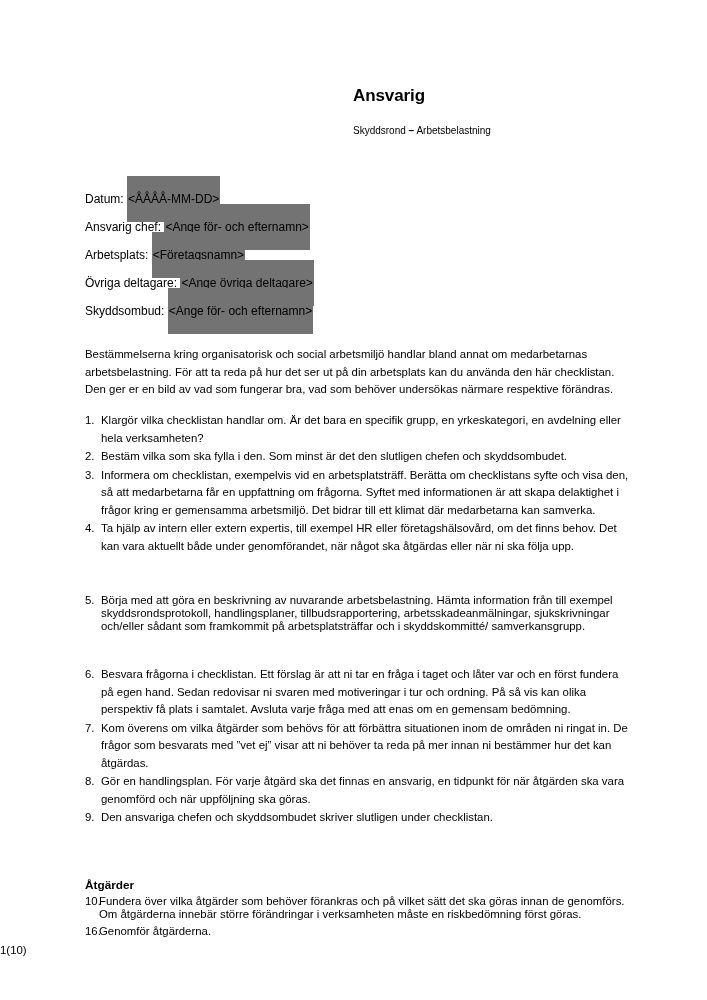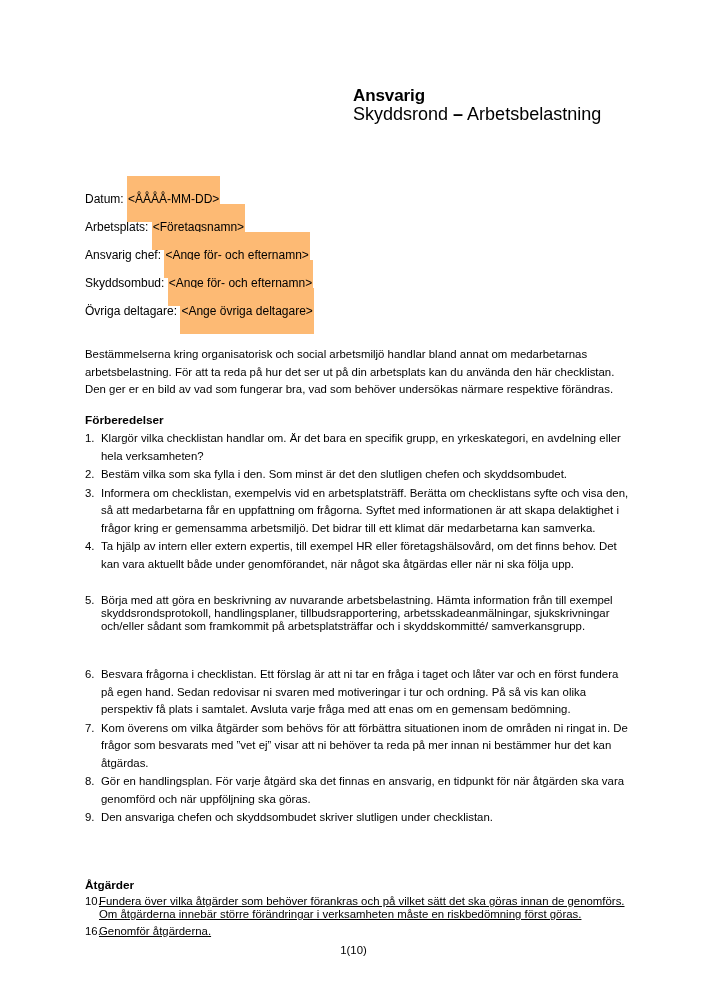--- a/index.html
+++ b/index.html
@@ -2,40 +2,40 @@
 <html><head>
 <meta charset="utf-8">
 <style>
   html, body { margin: 0; padding: 0; background: #ffffff; }
   body { width: 707px; height: 1000px; position: relative; overflow: hidden;
          font-family: "Liberation Sans", sans-serif; color: #000; }
   .page { position: absolute; left: 0; top: 0; width: 707px; height: 1000px; background: #fff; }
 
   .title-block { position: absolute; left: 353px; top: 86px; }
   .doc-title { font-size: 17px; font-weight: bold; line-height: 20px; letter-spacing: -0.1px; }
-  .doc-subtitle { font-size: 18px; line-height: 16px; margin-top: 0px; }
+  .doc-subtitle { font-size: 10px; line-height: 16px; margin-top: 17px; }
   .doc-subtitle .dash { font-weight: bold; }
 
   .fields { position: absolute; left: 85px; top: 191px; font-size: 12px; }
   .field { height: 16px; line-height: 16px; margin-bottom: 12px; white-space: nowrap; }
-  .hl { background: #fdba74; padding: 16px 1px; }
+  .hl { background: #737373; padding: 16px 1px; }
 
   .intro { position: absolute; left: 85px; top: 346px; width: 540px; font-size: 11.4px; line-height: 17.6px; }
 
   .section { position: absolute; left: 85px; width: 545px; font-size: 11.4px; }
   .section-heading { font-weight: bold; font-size: 11.8px; line-height: 16px; height: 18px; }
   ol { margin: 0; padding: 0; list-style: none; }
   li { position: relative; padding-left: 16px; }
   li .num { position: absolute; left: 0; top: 0; }
   .s1 li, .s2b li { line-height: 17.5px; margin-bottom: 1px; }
   .s2a li { line-height: 13px; margin-bottom: 3px; }
-  .s3 li { line-height: 13px; margin-bottom: 4px; text-decoration: underline; }
+  .s3 li { line-height: 13px; margin-bottom: 4px; }
   .s3 li { padding-left: 14px; }
 
-  .footer { position: absolute; left: 0; width: 707px; top: 944px; text-align: center; font-size: 11.4px; }
+  .footer { position: absolute; left: 0; width: 707px; top: 944px; font-size: 11.4px; }
 </style>
 </head>
 <body>
 
 <div class="page">
 
   <div class="title-block">
     <div class="doc-title">Ansvarig</div>
     <div class="doc-subtitle">
       <span>Skyddsrond</span>
@@ -43,41 +43,40 @@
       <span>Arbetsbelastning</span>
     </div>
   </div>
 
   <div class="fields">
     <div class="field">
       <span>Datum:</span>
       <span class="hl">&lt;ÅÅÅÅ-MM-DD&gt;</span>
     </div>
     <div class="field">
+      <span>Ansvarig chef:</span>
+      <span class="hl">&lt;Ange för- och efternamn&gt;</span>
+    </div>
+    <div class="field">
       <span>Arbetsplats:</span>
       <span class="hl">&lt;Företagsnamn&gt;</span>
     </div>
     <div class="field">
-      <span>Ansvarig chef:</span>
-      <span class="hl">&lt;Ange för- och efternamn&gt;</span>
+      <span>Övriga deltagare:</span>
+      <span class="hl">&lt;Ange övriga deltagare&gt;</span>
     </div>
     <div class="field">
       <span>Skyddsombud:</span>
       <span class="hl">&lt;Ange för- och efternamn&gt;</span>
-    </div>
-    <div class="field">
-      <span>Övriga deltagare:</span>
-      <span class="hl">&lt;Ange övriga deltagare&gt;</span>
     </div>
   </div>
 
   <p class="intro" style="margin:0;">Bestämmelserna kring organisatorisk och social arbetsmiljö handlar bland annat om medarbetarnas arbetsbelastning. För att ta reda på hur det ser ut på din arbetsplats kan du använda den här checklistan. Den ger er en bild av vad som fungerar bra, vad som behöver undersökas närmare respektive förändras.</p>
 
   <div class="section s1" style="top:412px;">
-    <div class="section-heading">Förberedelser</div>
     <ol>
       <li><span class="num">1.</span><span>Klargör vilka checklistan handlar om. Är det bara en specifik grupp, en yrkeskategori, en avdelning eller hela verksamheten?</span></li>
       <li><span class="num">2.</span><span>Bestäm vilka som ska fylla i den. Som minst är det den slutligen chefen och skyddsombudet.</span></li>
       <li><span class="num">3.</span><span>Informera om checklistan, exempelvis vid en arbetsplatsträff. Berätta om checklistans syfte och visa den, så att medarbetarna får en uppfattning om frågorna. Syftet med informationen är att skapa delaktighet i frågor kring er gemensamma arbetsmiljö. Det bidrar till ett klimat där medarbetarna kan samverka.</span></li>
       <li><span class="num">4.</span><span>Ta hjälp av intern eller extern expertis, till exempel HR eller företagshälsovård, om det finns behov. Det kan vara aktuellt både under genomförandet, när något ska åtgärdas eller när ni ska följa upp.</span></li>
     </ol>
   </div>
 
   <div class="section s2a" style="top:594px;">
     <ol>

